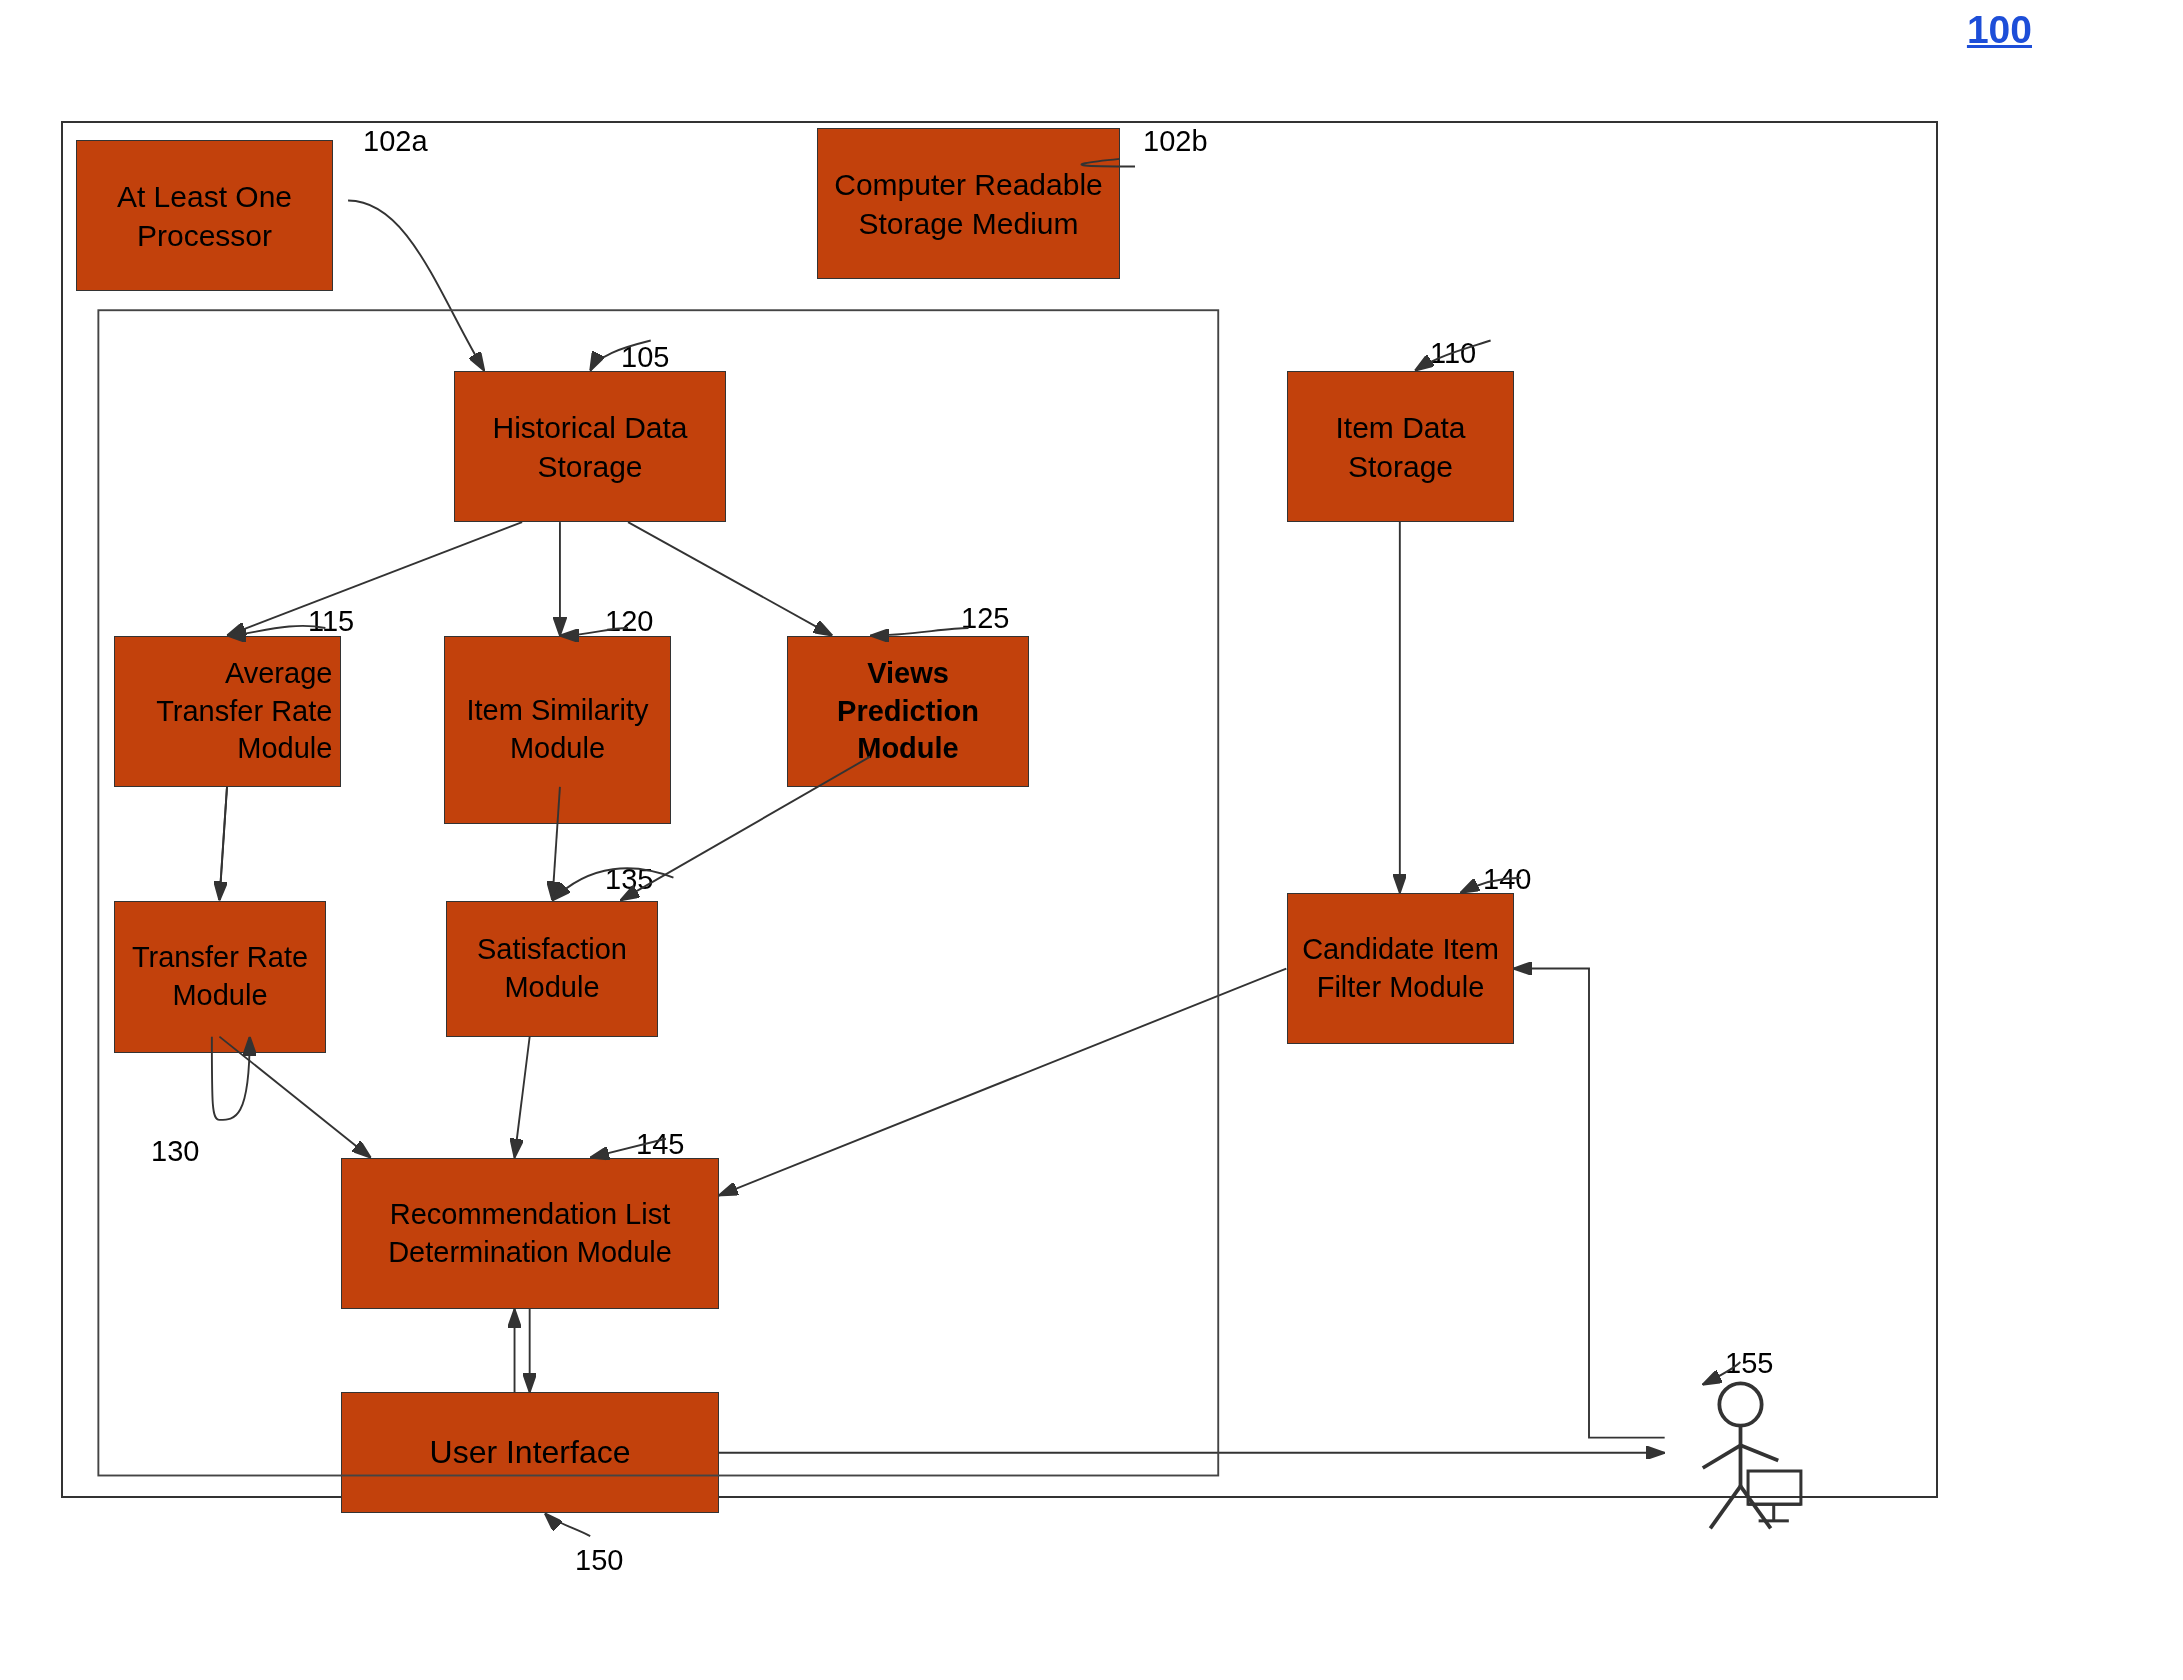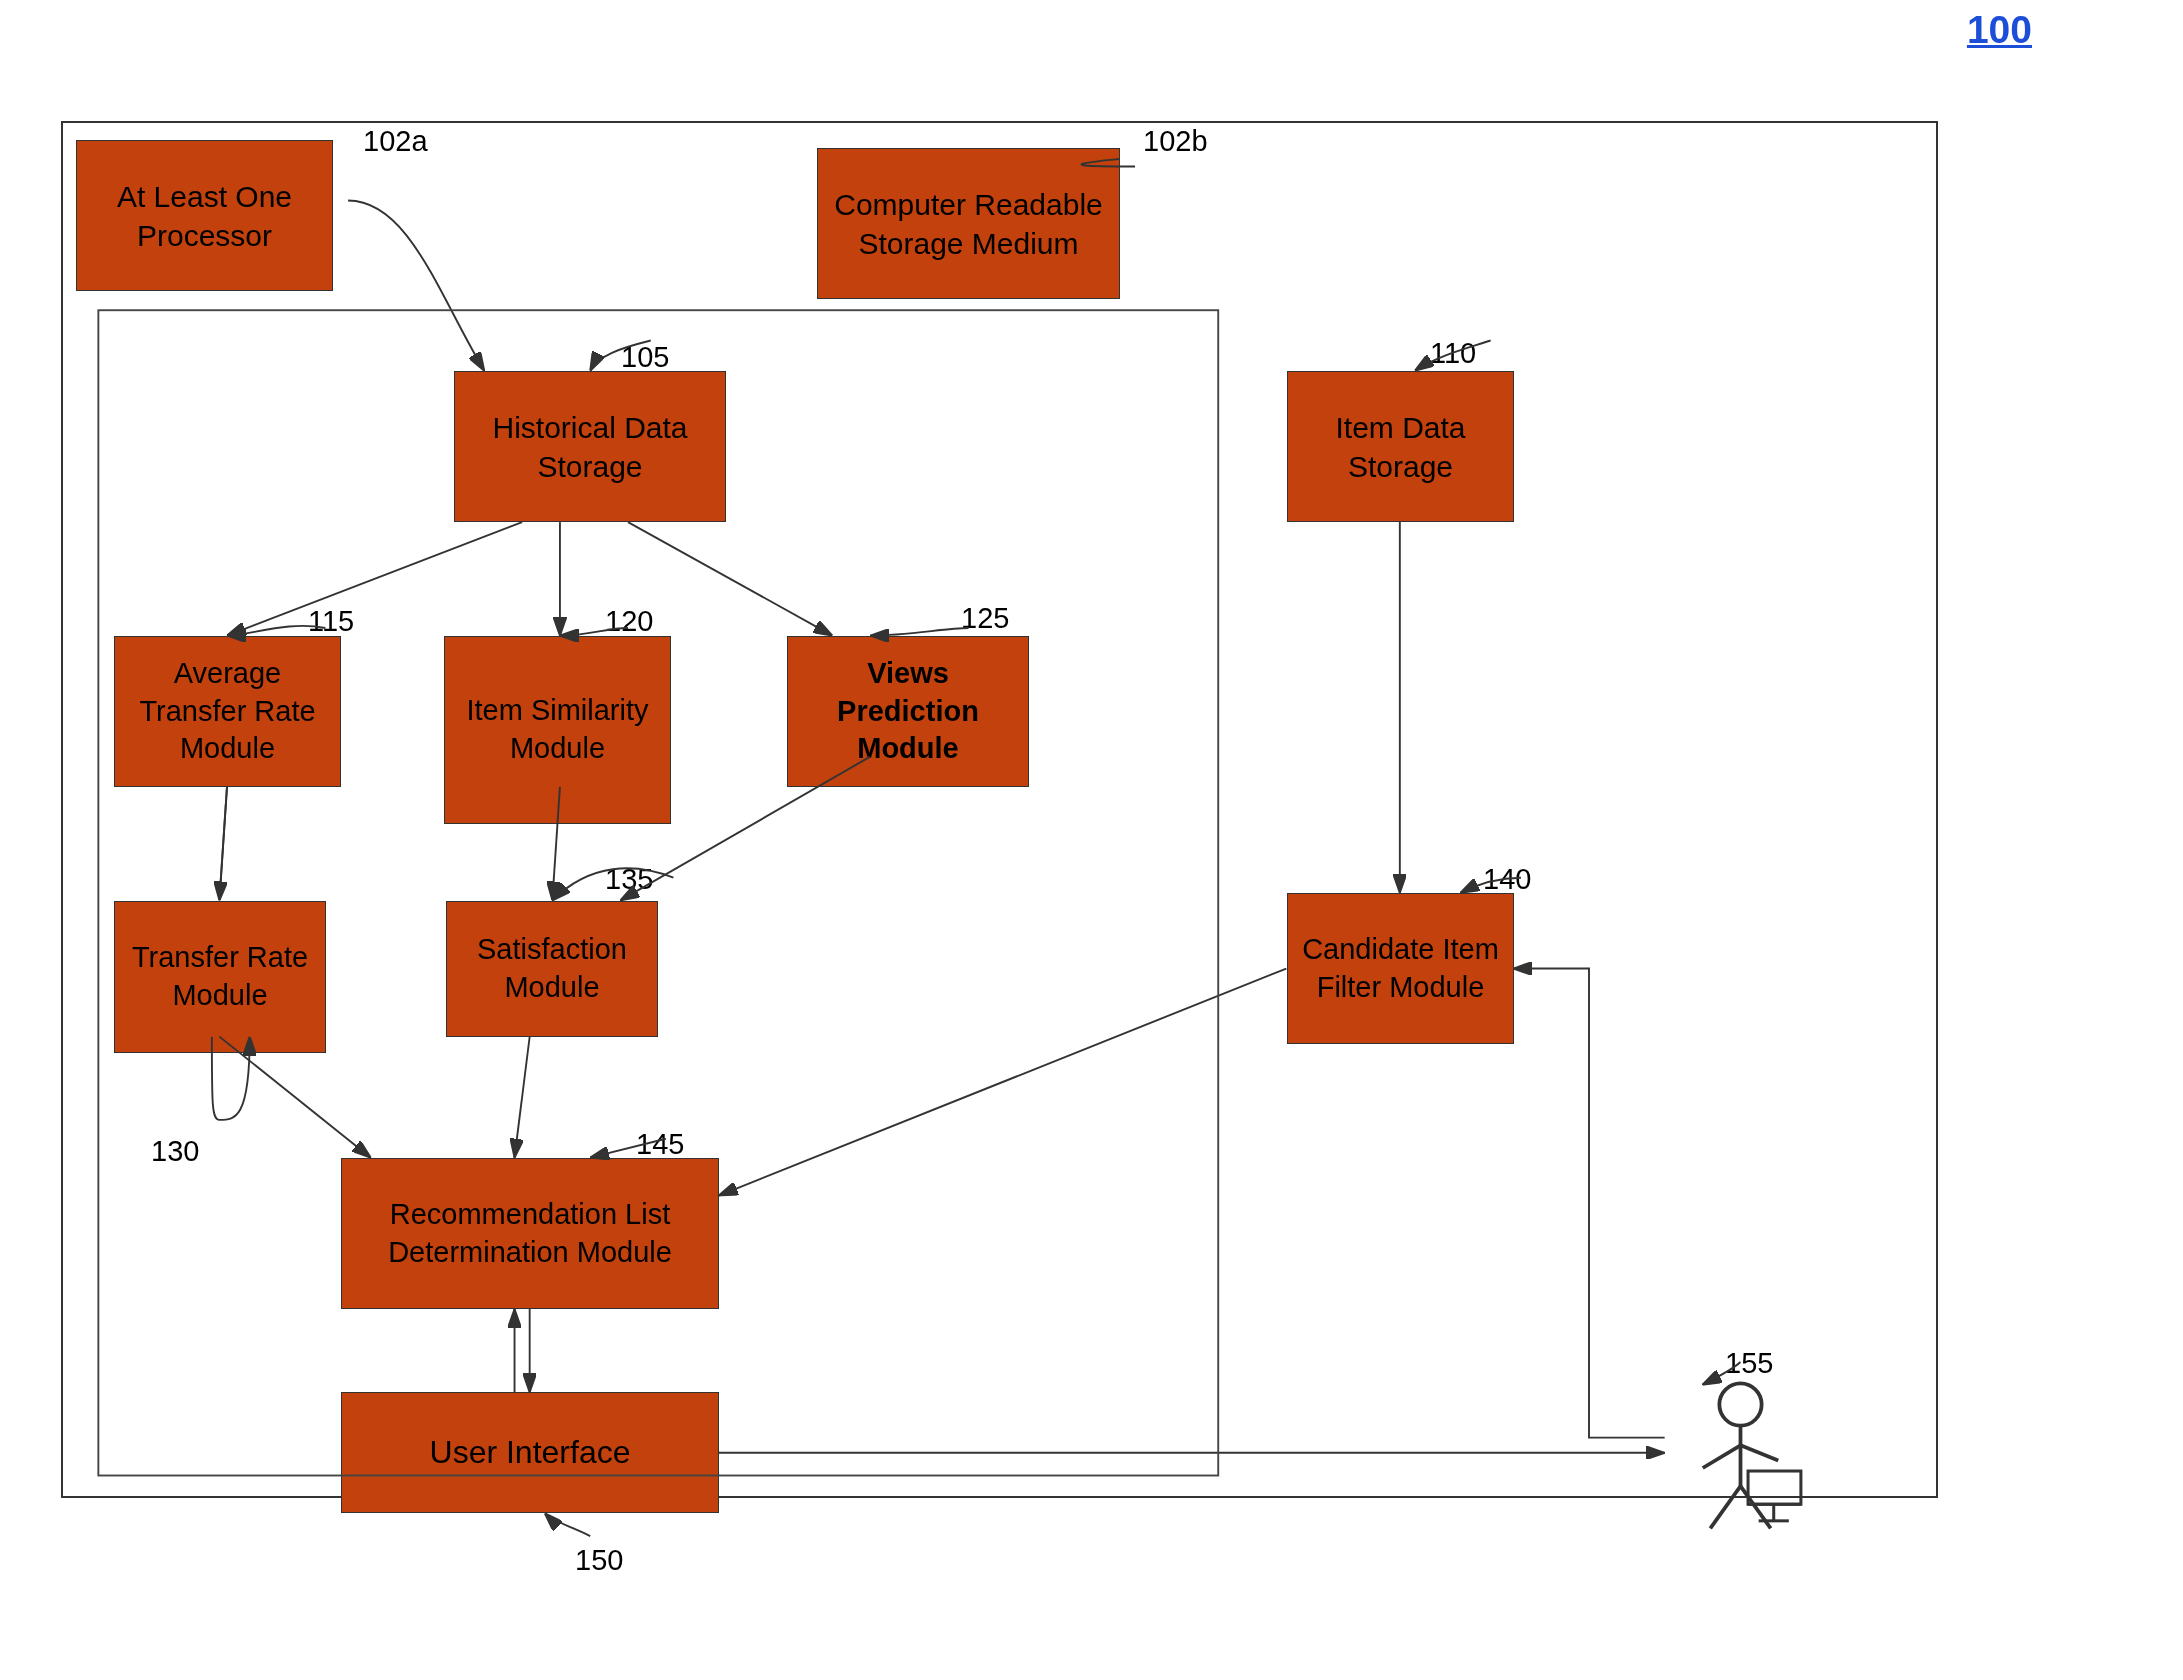--- a/index.html
+++ b/index.html
@@ -84,39 +84,39 @@
 <div class="diagram-number">100</div>
 
 <div class="outer-box"></div>
 
 <div class="module-box" style="top: 140px; left: 76px; width: 257px; height: 151px; font-size: 30px;">
   <span>At Least One Processor</span>
 </div>
 
 <div class="label-text" style="top: 125px; left: 363px; font-size: 29px;">102a</div>
 
-<div class="module-box" style="top: 148px; left: 817px; width: 303px; height: 151px; font-size: 30px;">
+<div class="module-box" style="top: 128px; left: 817px; width: 303px; height: 151px; font-size: 30px;">
   <span>Computer Readable Storage Medium</span>
 </div>
 
 <div class="label-text" style="top: 125px; left: 1143px; font-size: 29px;">102b</div>
 
 <div class="module-box" style="top: 371px; left: 454px; width: 272px; height: 151px; font-size: 30px; text-align: center;">
   <span>Historical Data Storage</span>
 </div>
 
 <div class="label-text" style="top: 341px; left: 621px; font-size: 29px;">105</div>
 
 <div class="module-box" style="top: 371px; left: 1287px; width: 227px; height: 151px; font-size: 30px;">
   <span>Item Data Storage</span>
 </div>
 
 <div class="label-text" style="top: 337px; left: 1430px; font-size: 29px;">110</div>
 
-<div class="module-box" style="top: 636px; left: 114px; width: 227px; height: 151px; font-size: 29px;">
+<div class="module-box" style="top: 636px; left: 114px; width: 227px; height: 151px; font-size: 29px; text-align: right;">
   <span>Average Transfer Rate Module</span>
 </div>
 
 <div class="label-text" style="top: 605px; left: 280px; font-size: 29px; margin-left: 28px;">115</div>
 
 <div class="module-box" style="top: 636px; left: 444px; width: 227px; height: 188px; font-size: 29px;">
   <span>Item Similarity Module</span>
 </div>
 
 <div class="label-text" style="top: 605px; left: 605px; font-size: 29px;">120</div>

